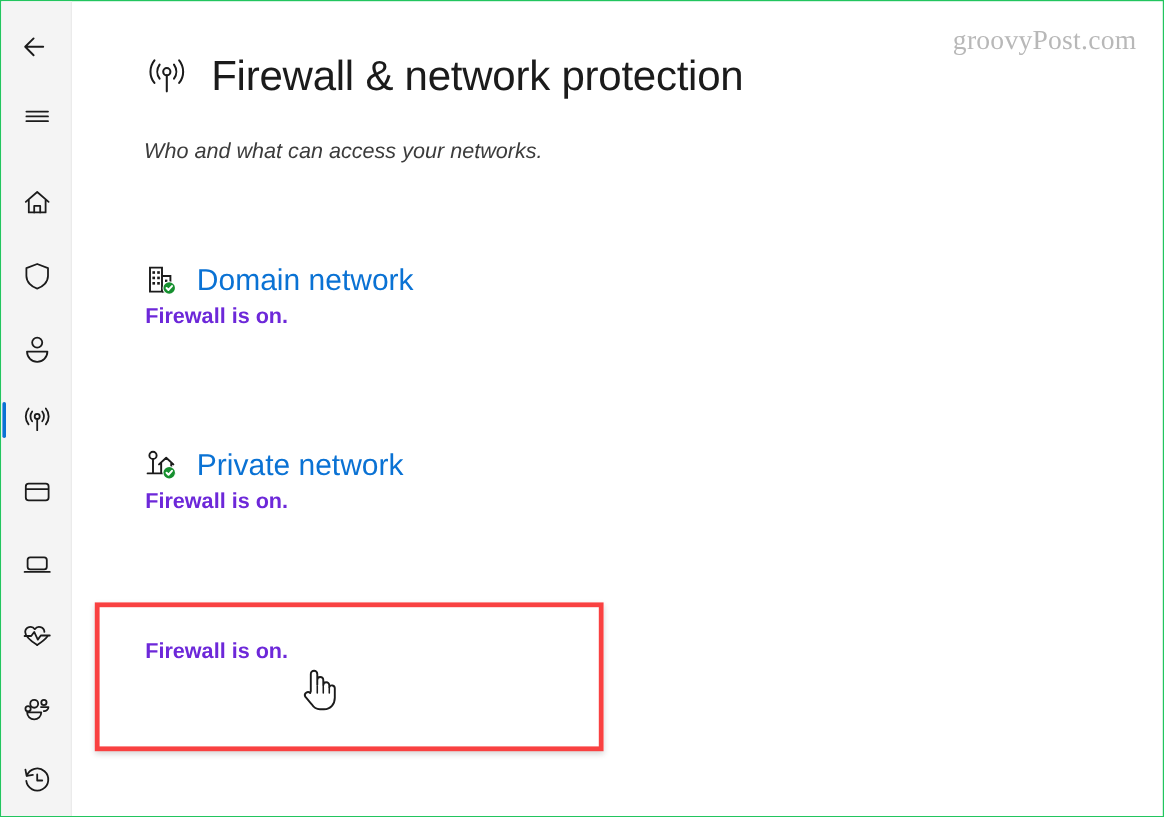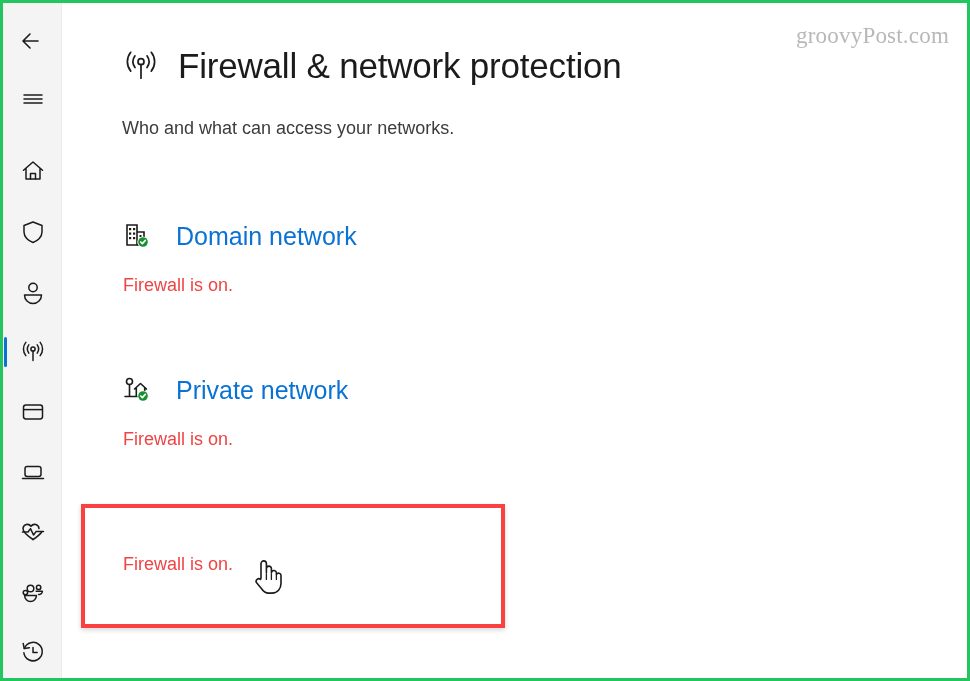--- a/index.html
+++ b/index.html
@@ -10,21 +10,21 @@
     overflow: hidden;
     background: #ffffff;
     font-family: "Liberation Sans", sans-serif;
   }
 
   #app {
     position: relative;
     width: 970px;
     height: 681px;
     background: #ffffff;
-    border: 3px solid #22c55e;
+    border: 1px solid #22c55e;
     overflow: hidden;
   }
 
   
   #sidebar {
     position: absolute;
     left: 0;
     top: 0;
     width: 59px;
     height: 681px;
@@ -93,32 +93,33 @@
     letter-spacing: -0.2px;
   }
 
   #page-subtitle {
     position: absolute;
     left: 60px;
     top: 115px;
     font-size: 18px;
     color: #3c3c3c;
     white-space: nowrap;
+    font-style: italic;
   }
 
   
   .profile {
     position: absolute;
     left: 60px;
   }
 
   .profile-head {
     display: flex;
     align-items: center;
-    gap: 24px;
+    gap: 14px;
     white-space: nowrap;
     justify-content: flex-end;
   }
 
   .profile-icon { flex: 0 0 auto; }
 
   .profile-link {
     font-size: 25px;
     color: #0a72d4;
     text-decoration: none;
@@ -128,25 +129,26 @@
   .profile-link.visited { color: #5a5a5a; }
 
   .profile-active {
     font-size: 24px;
     color: #111111;
     margin-left: 8px;
     white-space: nowrap;
   }
 
   .profile-status {
-    margin-top: 24px;
+    margin-top: 4px;
     margin-left: 1px;
     font-size: 18px;
-    color: #ef4444;
-    white-space: nowrap;
+    color: #6d28d9;
+    white-space: nowrap;
+    font-weight: bold;
   }
 
   
   #highlight-box {
     position: absolute;
     left: 78px;
     top: 501px;
     width: 424px;
     height: 124px;
     border: 4px solid #f94141;

